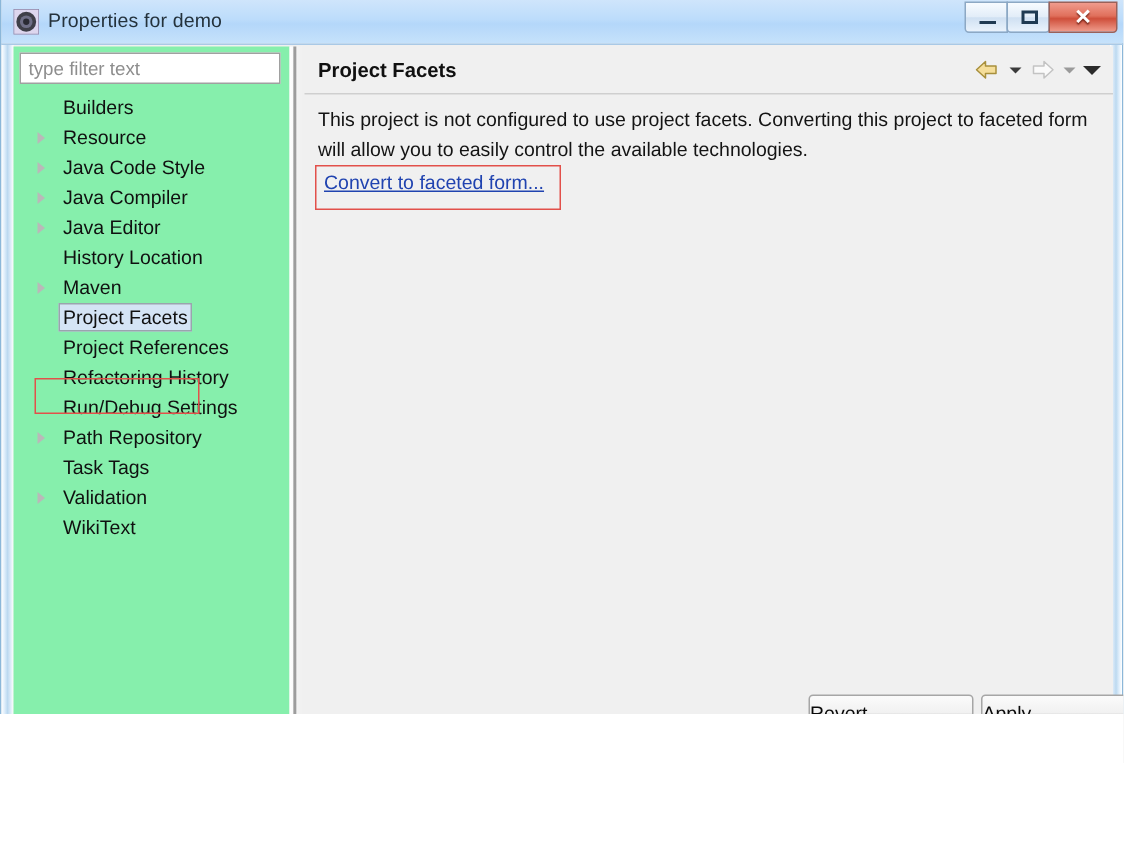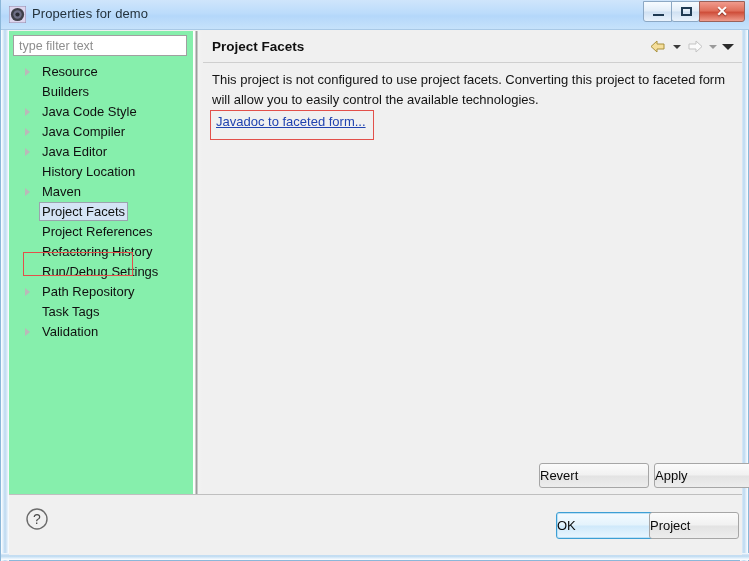--- a/index.html
+++ b/index.html
@@ -8,21 +8,21 @@
     background: #ffffff;
   }
   body {
     font-family: "Liberation Sans", sans-serif;
     -webkit-font-smoothing: antialiased;
   }
 
   #app {
     position: relative;
     width: 749px;
-    height: 561px;
+    height: 476px;
     overflow: hidden;
     background: #f0f0f0;
   }
 
   
   .window {
     position: absolute;
     left: 0; top: 0;
     width: 749px;
     height: 561px;
@@ -373,34 +373,35 @@
 
     <div class="frame-edge-left"></div>
     <div class="frame-edge-right"></div>
     <div class="frame-edge-bottom"></div>
 
     <div class="dialog-body">
 
       <div class="tree-panel">
         <input class="filter-box" type="text" placeholder="type filter text" style="">
         <div class="tree" id="tree-list">
+            <div class="tree-item"><span class="label">Builders</span></div>
             <div class="tree-item"><span class="arrow"></span><span class="label">Resource</span></div>
-            <div class="tree-item"><span class="label">Builders</span></div>
             <div class="tree-item"><span class="arrow"></span><span class="label">Java Code Style</span></div>
             <div class="tree-item"><span class="arrow"></span><span class="label">Java Compiler</span></div>
             <div class="tree-item"><span class="arrow"></span><span class="label">Java Editor</span></div>
             <div class="tree-item"><span class="label">History Location</span></div>
             <div class="tree-item"><span class="arrow"></span><span class="label">Maven</span></div>
             <div class="tree-item selected"><span class="label">Project Facets</span></div>
             <div class="tree-item"><span class="label">Project References</span></div>
             <div class="tree-item"><span class="label">Refactoring History</span></div>
             <div class="tree-item"><span class="label">Run/Debug Settings</span></div>
             <div class="tree-item"><span class="arrow"></span><span class="label">Path Repository</span></div>
             <div class="tree-item"><span class="label">Task Tags</span></div>
             <div class="tree-item"><span class="arrow"></span><span class="label">Validation</span></div>
+            <div class="tree-item"><span class="label">WikiText</span></div>
           </div>
       </div>
 
       <div class="divider"></div>
 
       <div class="content-panel">
 
         <div class="content-header">
           <div class="content-title">Project Facets</div>
 
@@ -424,21 +425,21 @@
             <div class="nav-caret">
               <span class="caret-big"></span>
             </div>
           </div>
           <div class="header-sep"></div>
         </div>
 
         <div class="content-text">This project is not configured to use project facets. Converting this project to faceted form will allow you to easily control the available technologies.</div>
 
         <div class="link-wrap">
-          <a class="convert-link" href="#">Javadoc to faceted form...</a>
+          <a class="convert-link" href="#">Convert to faceted form...</a>
           <div class="ann-box" style="left:0;top:0;width:164px;height:30px;"></div>
         </div>
 
         <div class="btn btn-revert">Revert</div>
         <div class="btn btn-apply">Apply</div>
       </div>
     </div>
 
     <div class="footer">
       <svg class="help-icon" viewBox="0 0 24 24">

